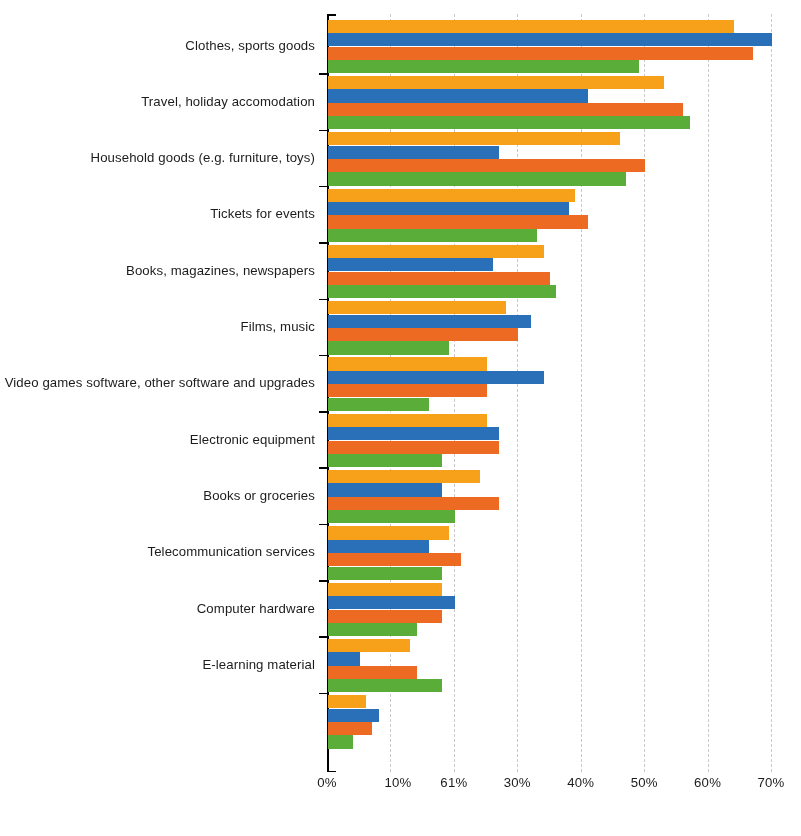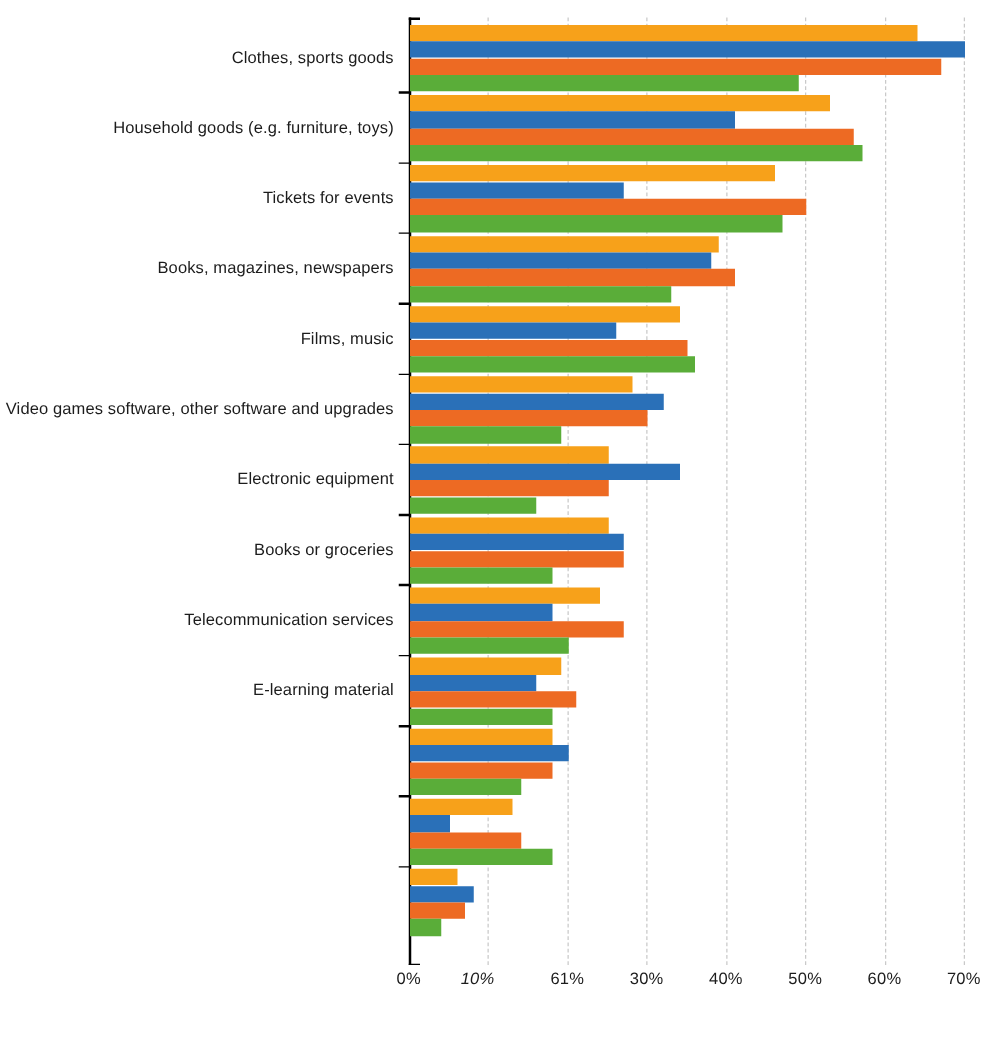--- a/index.html
+++ b/index.html
@@ -163,28 +163,30 @@
 </style>
 </head>
 <body>
 
 <div id="chart-root">
 
   <div class="plot-wrap">
 
     <div class="cat-axis-labels">
         <div class="cat-label">Clothes, sports goods</div>
+        <div class="cat-label">Travel, holiday accomodation</div>
         <div class="cat-label">Household goods (e.g. furniture, toys)</div>
         <div class="cat-label">Tickets for events</div>
         <div class="cat-label">Books, magazines, newspapers</div>
         <div class="cat-label">Films, music</div>
         <div class="cat-label">Video games software, other software and upgrades</div>
         <div class="cat-label">Electronic equipment</div>
         <div class="cat-label">Books or groceries</div>
         <div class="cat-label">Telecommunication services</div>
+        <div class="cat-label">Computer hardware</div>
         <div class="cat-label">E-learning material</div>
       </div>
 
     <div class="gridlines">
         <div class="gridline" style="left: 63.4286px;"></div>
         <div class="gridline" style="left: 126.857px;"></div>
         <div class="gridline" style="left: 190.286px;"></div>
         <div class="gridline" style="left: 253.714px;"></div>
         <div class="gridline" style="left: 317.143px;"></div>
         <div class="gridline" style="left: 380.571px;"></div>
@@ -285,21 +287,21 @@
         <div class="bar-group" style="top: 678.6px;">
           <div class="bar s0" style="width: 38.0571px; background: rgb(247, 161, 26);"></div>
           <div class="bar s1" style="width: 50.7429px; background: rgb(42, 112, 184);"></div>
           <div class="bar s2" style="width: 44.4px; background: rgb(237, 106, 35);"></div>
           <div class="bar s3" style="width: 25.3714px; background: rgb(90, 173, 57);"></div>
         </div>
       </div>
 
     <div class="x-axis-labels">
         <div class="x-tick-label" style="left: 0px;">0%</div>
-        <div class="x-tick-label" style="left: 55px; font-style: italic;">10%</div>
+        <div class="x-tick-label" style="left: 71px;">10%</div>
         <div class="x-tick-label" style="left: 126.857px;">61%</div>
         <div class="x-tick-label" style="left: 190.286px;">30%</div>
         <div class="x-tick-label" style="left: 253.714px;">40%</div>
         <div class="x-tick-label" style="left: 317.143px;">50%</div>
         <div class="x-tick-label" style="left: 380.571px;">60%</div>
         <div class="x-tick-label" style="left: 444px;">70%</div>
       </div>
   </div>
 
 

